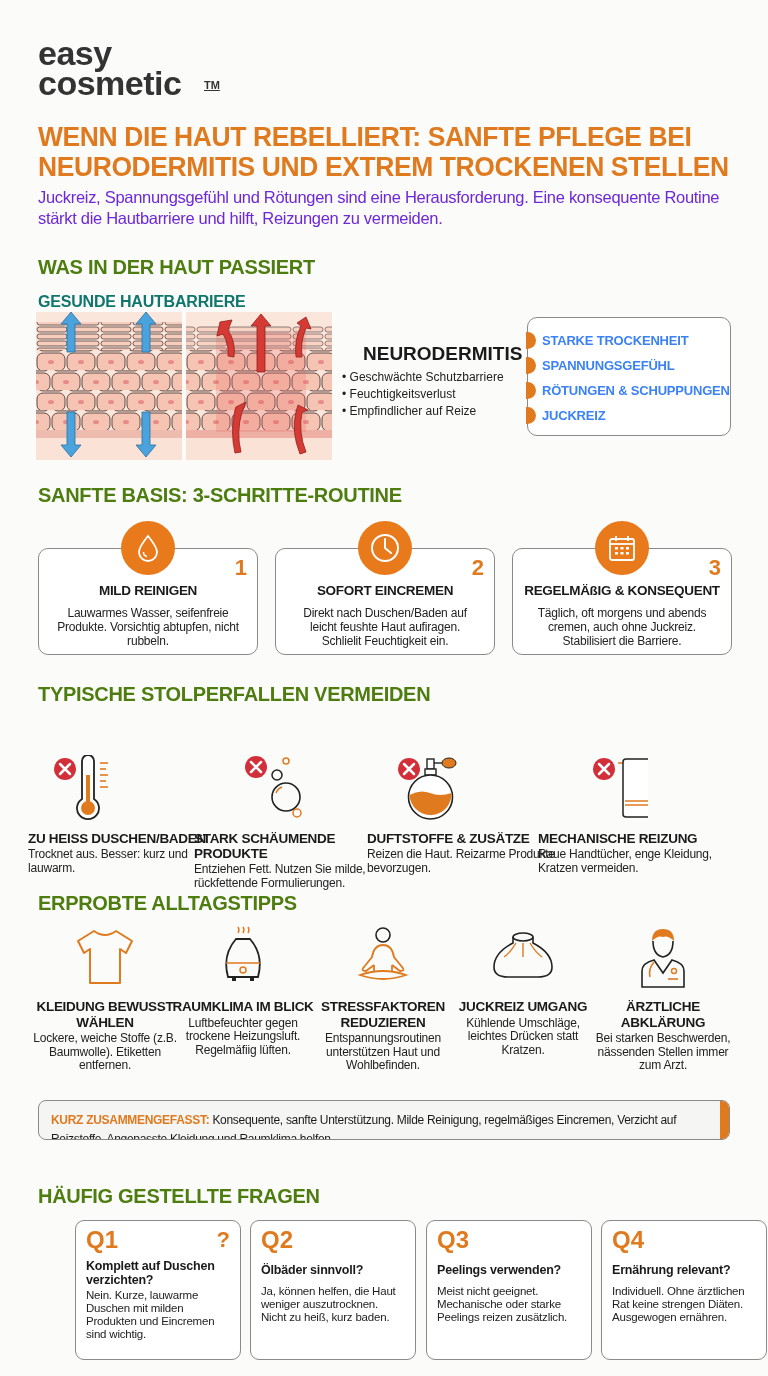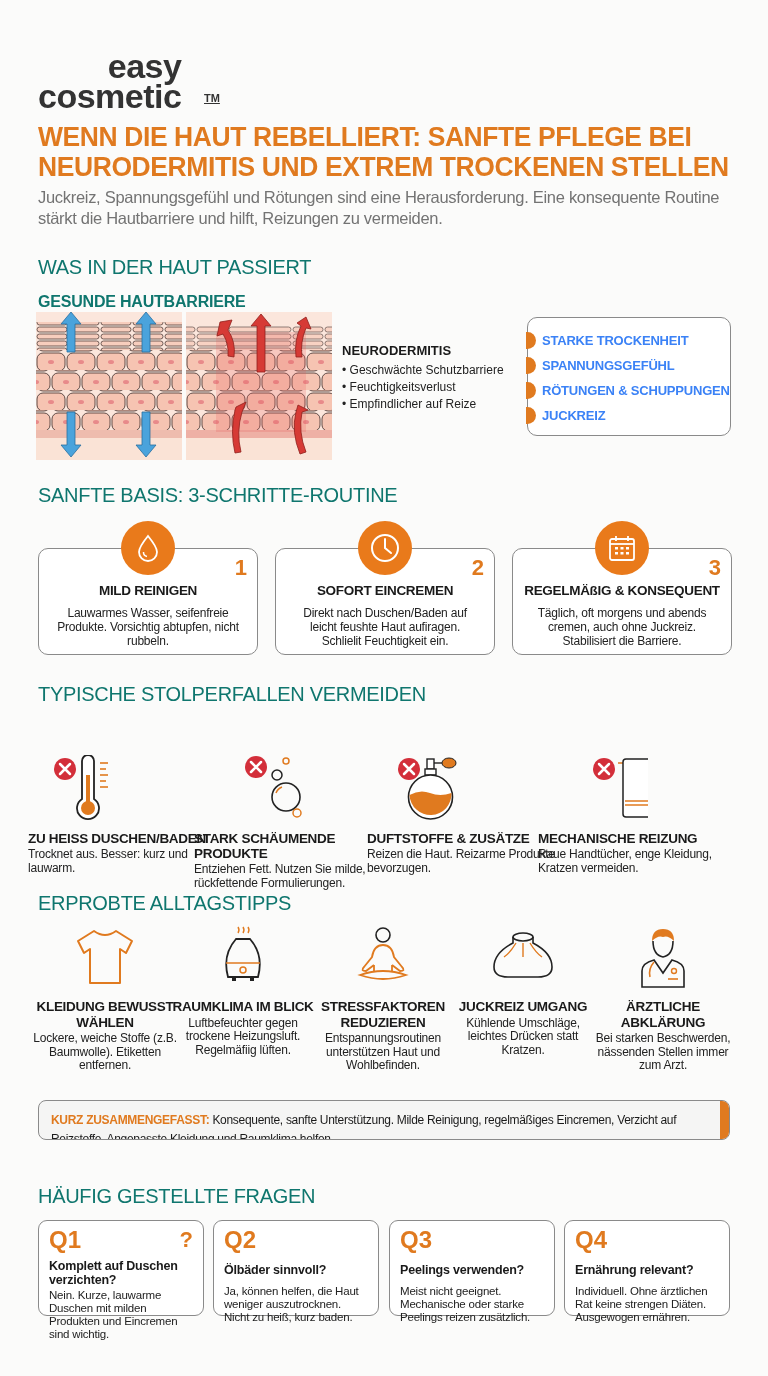--- a/index.html
+++ b/index.html
@@ -1,33 +1,33 @@
 <!DOCTYPE html>
 <html><head>
 <meta charset="utf-8">
 <style>
   * { box-sizing: border-box; margin: 0; padding: 0; }
   html, body { width: 768px; height: 1376px; background: #fbfbfa; overflow: hidden; }
   body { font-family: "Liberation Sans", "DejaVu Sans", sans-serif; color: #1a1a1a; position: relative; }
 
   
-  .logo { position: absolute; left: 38px; top: 51px; line-height: 30px; text-align: right; }
+  .logo { position: absolute; left: 38px; top: 38px; line-height: 30px; }
   .logo .l1, .logo .l2 { font-size: 34px; font-weight: 700; color: #333; letter-spacing: -0.5px; display: block; }
   .logo .tm { position: absolute; left: 166px; top: 32px; font-size: 11px; font-weight: 700; color: #333; text-decoration: underline; }
 
   .title { position: absolute; left: 38px; top: 122px; width: 710px; font-size: 27px; font-weight: 700; color: #e07a1f; line-height: 30px; letter-spacing: -0.4px; transform: scaleX(0.98); transform-origin: left; }
-  .intro { position: absolute; left: 38px; top: 187px; width: 700px; font-size: 16.5px; line-height: 21px; color: #737373; letter-spacing: -0.3px; }
-
-  .section-h { position: absolute; left: 38px; font-size: 20px; font-weight: 400; color: #0f766e; letter-spacing: -0.3px; }
+  .intro { position: absolute; left: 38px; top: 187px; width: 700px; font-size: 16.5px; line-height: 21px; color: #6d28d9; letter-spacing: -0.3px; }
+
+  .section-h { position: absolute; left: 38px; font-size: 20px; font-weight: 700; color: #4d7c0f; letter-spacing: -0.3px; }
 
   
   .skin-label { position: absolute; left: 38px; top: 293px; font-size: 16px; font-weight: 700; color: #0f766e; letter-spacing: -0.2px; }
   .skin-img { position: absolute; left: 36px; top: 312px; width: 296px; height: 148px; }
   .neuro { position: absolute; left: 342px; top: 343px; }
-  .neuro .h { font-size: 13px; font-weight: 700; margin-bottom: 4px; }
+  .neuro .h { font-size: 19px; font-weight: 700; margin-bottom: 4px; margin-left: 21px; }
   .neuro li { list-style: none; font-size: 12px; line-height: 17px; color: #222; }
   .neuro li::before { content: "• "; }
 
   .symptoms { position: absolute; left: 527px; top: 317px; width: 204px; height: 119px; border: 1.5px solid #8a8a8a; border-radius: 10px; background: #fff; padding-top: 10px; }
   .symptoms .row { position: relative; height: 25px; line-height: 25px; padding-left: 14px; font-size: 13px; font-weight: 700; color: #3b82f6; letter-spacing: -0.2px; }
   .symptoms .dot { position: absolute; left: -2px; top: 4px; width: 10px; height: 17px; background: #e07a1f; border-radius: 0 9px 9px 0; }
 
   
   .step { position: absolute; top: 548px; width: 220px; height: 107px; border: 1.5px solid #8a8a8a; border-radius: 10px; background: #fff; text-align: center; }
   .step .circ { position: absolute; left: 50%; top: -28px; margin-left: -27px; width: 54px; height: 54px; border-radius: 50%; background: #e97a1b; display: flex; align-items: center; justify-content: center; }
@@ -44,21 +44,21 @@
   
   .tip { position: absolute; top: 925px; width: 150px; text-align: center; }
   .tip .ico { height: 66px; }
   .tip .h { margin-top: 8px; font-size: 13.5px; font-weight: 700; line-height: 15.5px; letter-spacing: -0.3px; }
   .tip .d { margin-top: 2px; font-size: 12px; line-height: 13.5px; color: #222; letter-spacing: -0.2px; }
 
   .summary { position: absolute; left: 38px; top: 1100px; width: 692px; height: 40px; border: 1.5px solid #8a8a8a; border-radius: 8px; background: #f5f5f4; padding: 10px 20px 0 12px; font-size: 12px; line-height: 19px; letter-spacing: -0.3px; overflow: hidden; }
   .summary .bar { position: absolute; right: -1px; top: -1px; width: 10px; height: 58px; background: #e07a1f; border-radius: 0 8px 8px 0; }
   .summary .k { color: #e07a1f; font-weight: 700; }
 
-  .faq { position: absolute; top: 1220px; width: 166px; height: 96px; border: 1.5px solid #8a8a8a; border-radius: 9px; background: #fff; padding: 6px 10px; }
+  .faq { position: absolute; top: 1220px; width: 166px; height: 140px; border: 1.5px solid #8a8a8a; border-radius: 9px; background: #fff; padding: 6px 10px; margin-left: 37px; }
   .faq .q { font-size: 24px; font-weight: 700; color: #e07a1f; line-height: 26px; }
   .faq .qm { position: absolute; right: 10px; top: 6px; font-size: 22px; font-weight: 700; color: #e07a1f; }
   .faq .h { margin-top: 6px; font-size: 12.5px; font-weight: 700; line-height: 14px; letter-spacing: -0.2px; }
   .faq .d { margin-top: 8px; font-size: 11.5px; line-height: 13px; color: #222; letter-spacing: -0.2px; }
   .faq.first .d { margin-top: 2px; }
 </style>
 </head>
 <body>
 
 <div class="logo">

